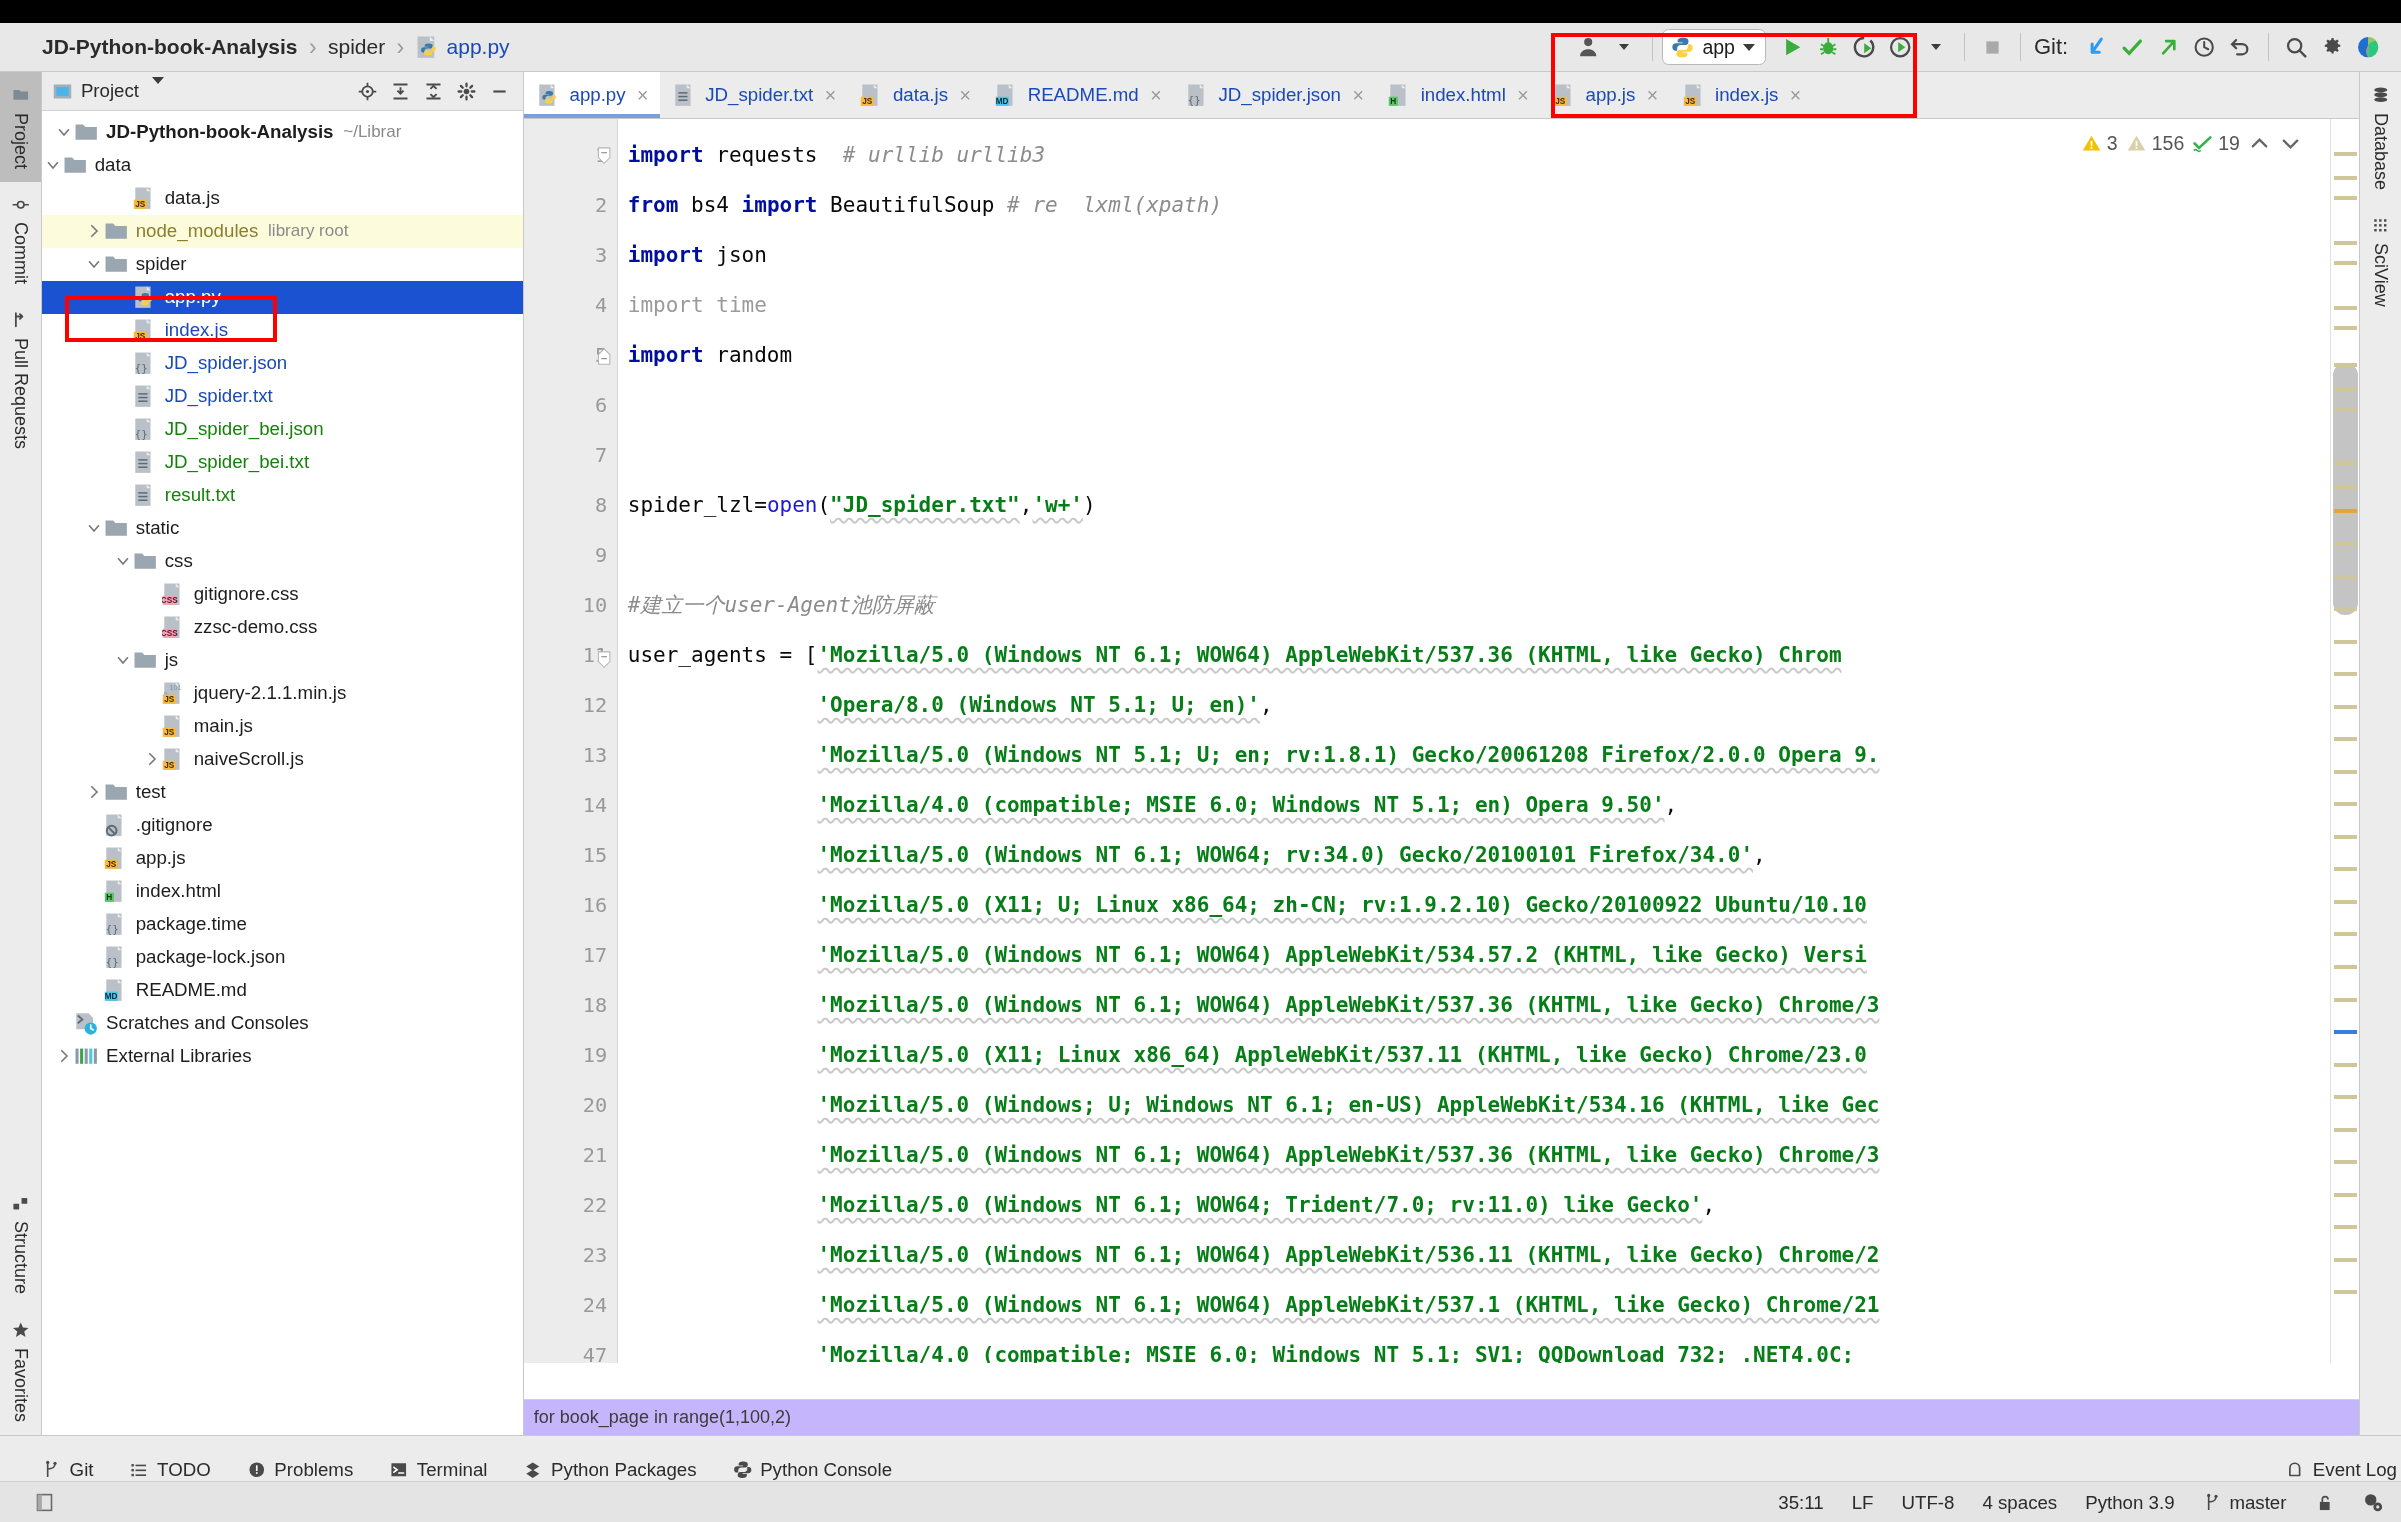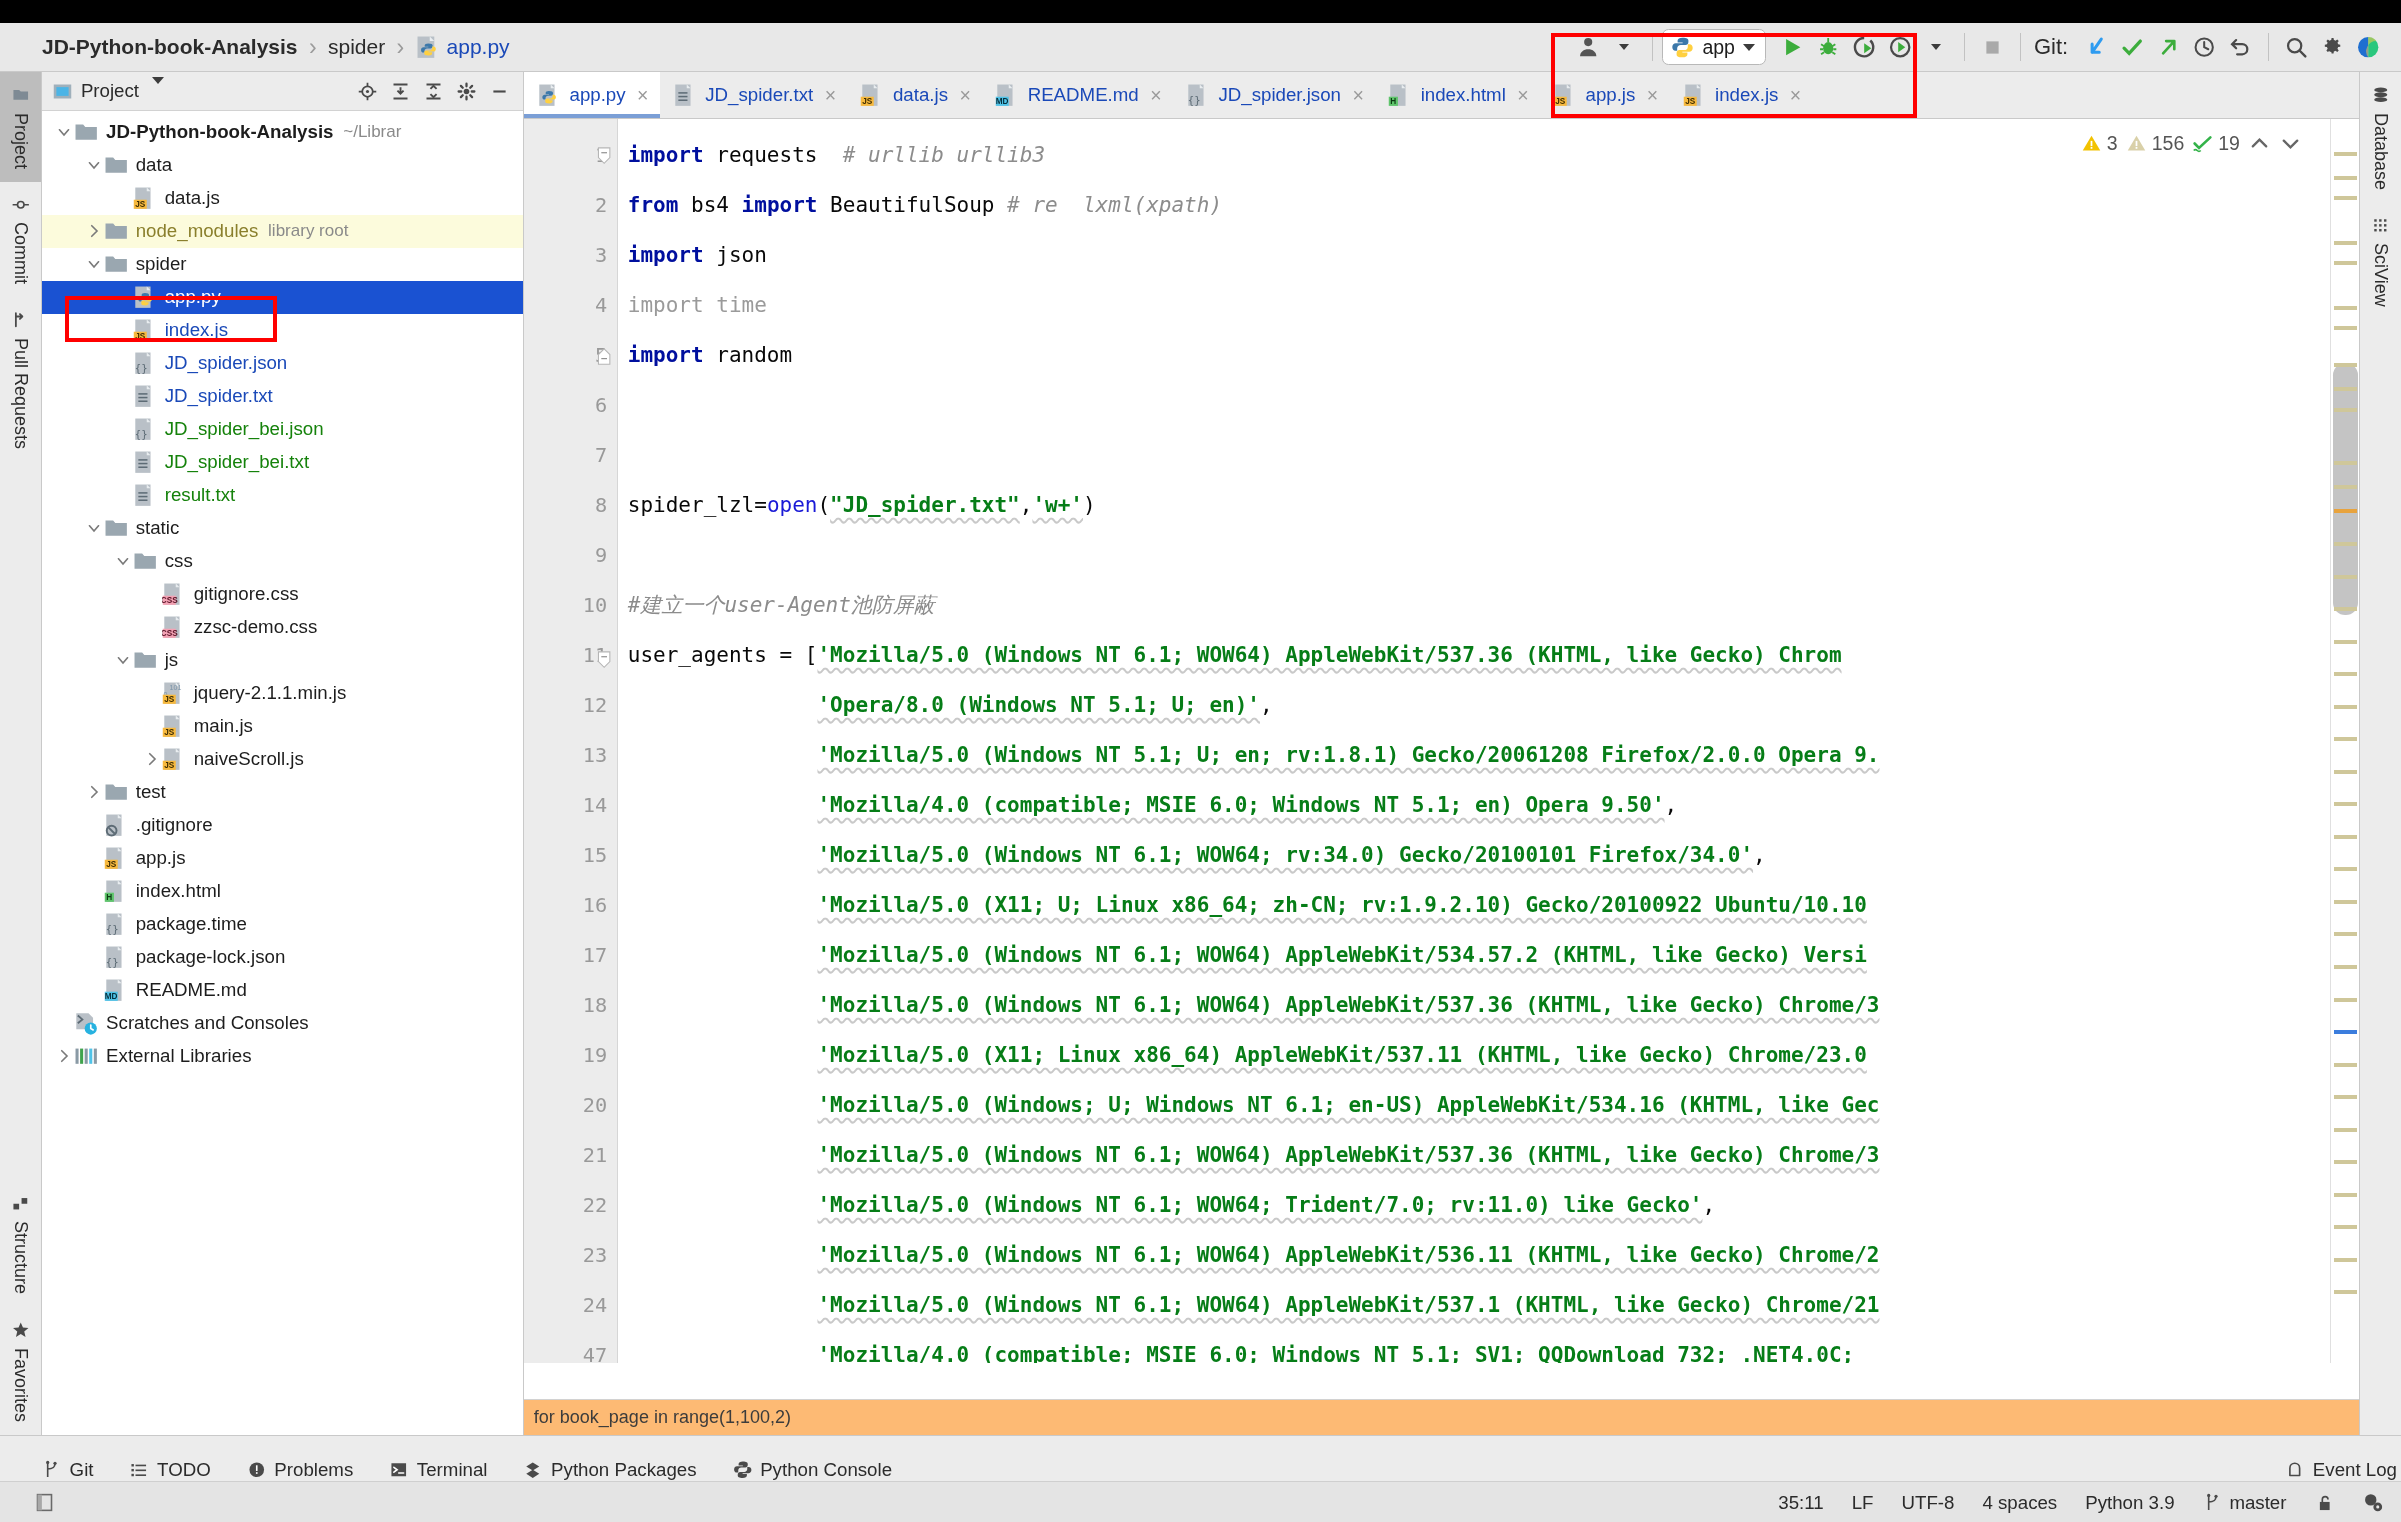--- a/index.html
+++ b/index.html
@@ -162,21 +162,21 @@
   .mk { position: absolute; left: 3.3px; width: 23px; height: 4.1px; background: #cfc79a; }
   .mk.or { background: #e8a33d; }
   .mk.bl { background: #3b7ddd; }
   .scrollthumb {
     position: absolute; left: 2.4px; top: 244px; width: 24.4px; height: 252px;
     background: #c4c4c4; border-radius: 12.2px;
   }
 
   
   .edfoot {
-    height: 36px; min-height: 36px; background: #fdba74;
+    height: 36px; min-height: 36px; background: #c4b5fd;
     border-top: 0.8px solid #d2d2d2; display: flex; align-items: center;
     padding-left: 9.8px; font-size: 18px; color: #3c3c3c; margin-top: 36px;
   }
 
   
   .vstrip-r {
     width: 42px; background: #ececec; border-left: 0.8px solid #c9c9c9;
     display: flex; flex-direction: column; align-items: center;
   }
   .vtab-r {
@@ -436,21 +436,21 @@
               </svg>
             </span>
             <span class="ico">
               <svg width="24.4" height="24.4" viewBox="0 0 16 16">
                 <path d="M1 3h5l1.4 1.6H15V13H1z" fill="#9aa7b0"></path>
               </svg>
             </span>
             <span class="lbl bold">JD-Python-book-Analysis</span>
             <span class="hint">~/Librar</span>
           </div>
-          <div class="node" style="padding-left: 41px;">
+          <div class="node" style="">
             <span class="arrow">
               <svg width="18" height="18" viewBox="0 0 24 24">
                 <polyline points="6,9 12,16 18,9" stroke="#7a7a7a" stroke-width="2.2" fill="none" stroke-linecap="round"></polyline>
               </svg>
             </span>
             <span class="ico">
               <svg width="24.4" height="24.4" viewBox="0 0 16 16">
                 <path d="M1 3h5l1.4 1.6H15V13H1z" fill="#9aa7b0"></path>
               </svg>
             </span>

